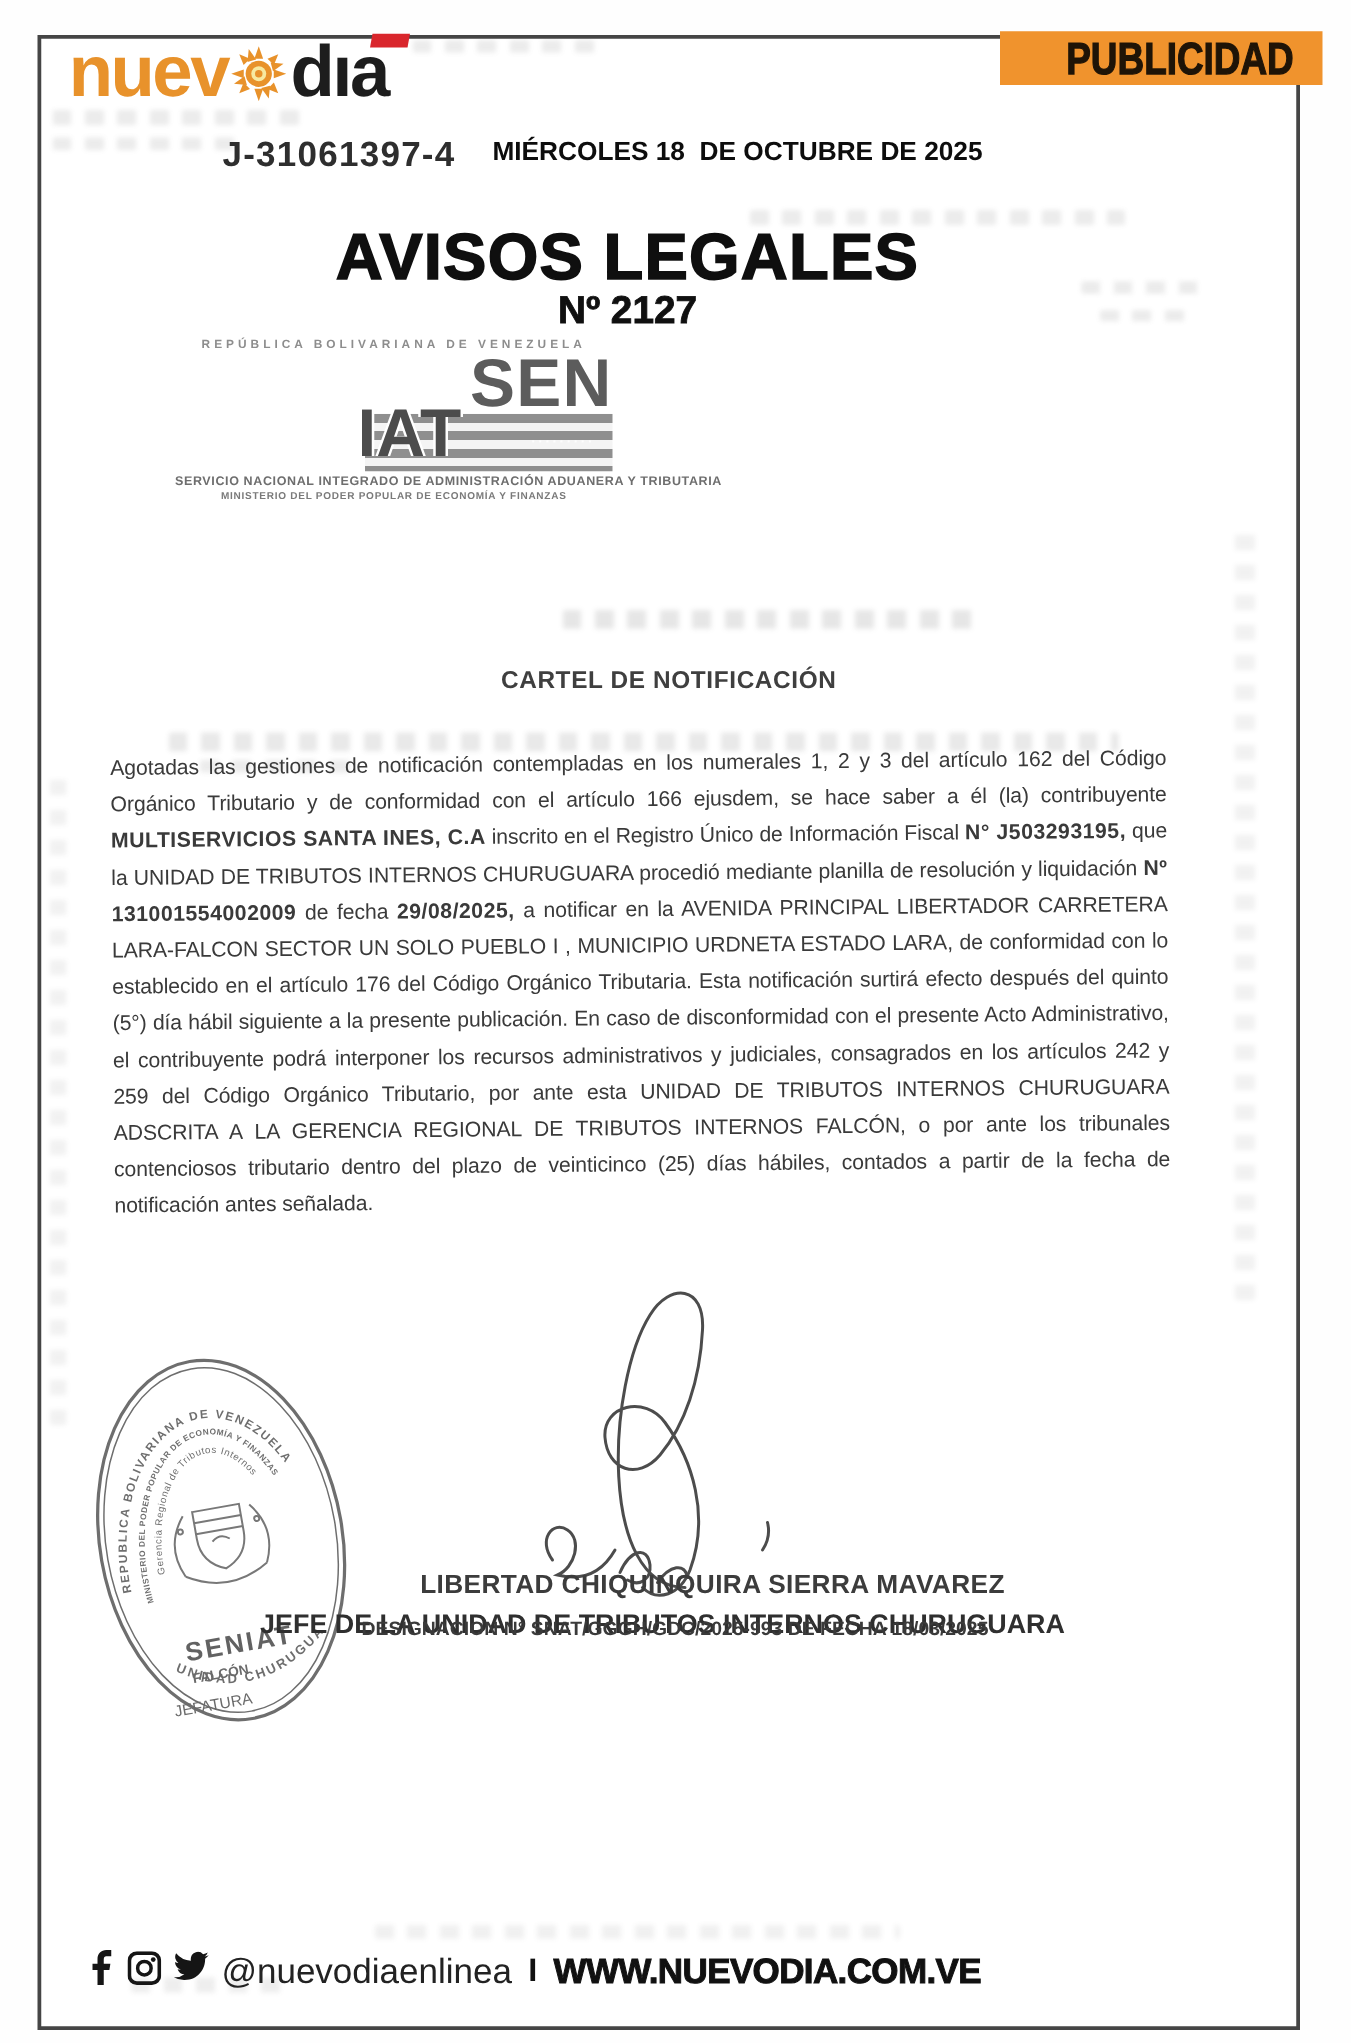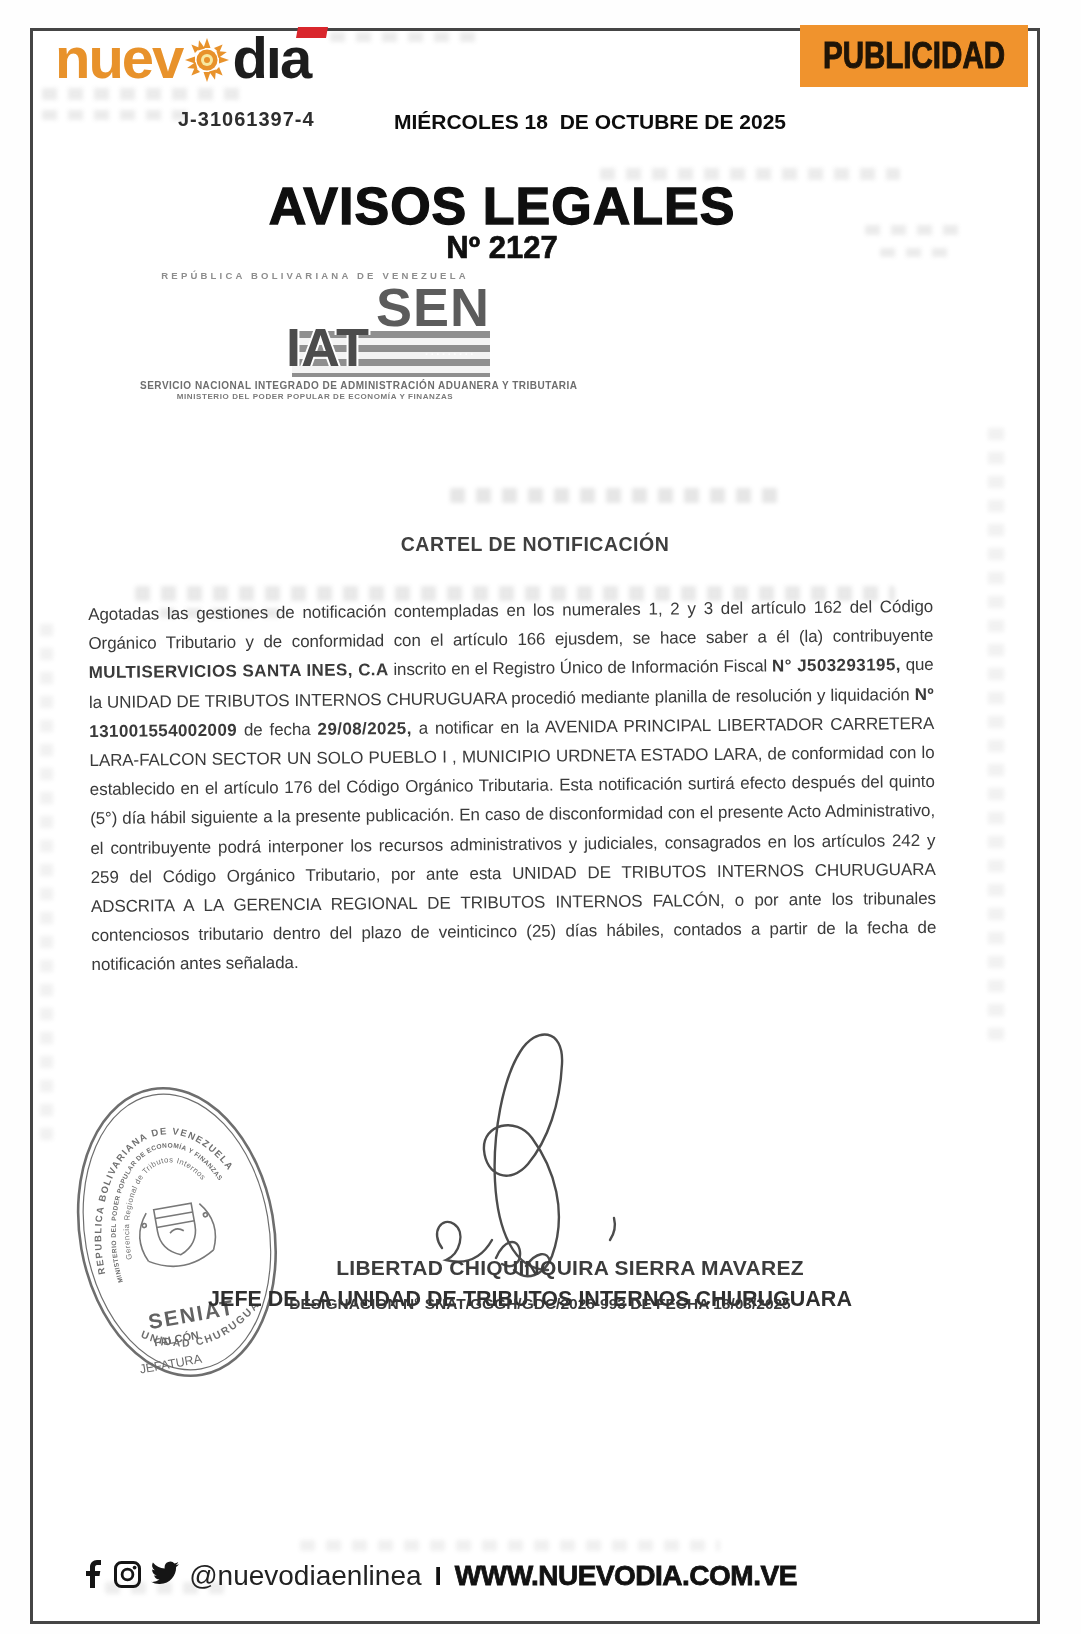--- a/index.html
+++ b/index.html
@@ -6,23 +6,23 @@
   .scan-page{position:relative;width:1081px;height:1634px;background:#fefefe;overflow:hidden;
              font-family:"Liberation Sans", sans-serif;color:#2f2f2f;}
   .frame{position:absolute;left:30px;top:28px;width:1004px;height:1590px;border:3px solid #454545;background:#fff;}
 
   
   .logo{position:absolute;left:55px;top:24px;height:66px;white-space:nowrap;}
   .logo .nuev{font-size:58px;font-weight:800;letter-spacing:-2px;color:#e8922b;}
   .logo .dia{font-size:58px;font-weight:800;letter-spacing:-2px;color:#1d1d1d;}
   .logo .sun{display:inline-block;vertical-align:-6px;margin:0 1px;}
   .logo .red-accent{position:absolute;left:242px;top:3px;width:30px;height:11px;background:#d9262c;transform:skewX(-10deg);}
-  .registry{position:absolute;left:178px;top:108px;font-size:20px;font-weight:600;letter-spacing:1px;color:#2e2e2e;}
-  .publicidad{position:absolute;left:800px;top:25px;width:228px;height:62px;background:#f0932d;
-              display:flex;align-items:center;justify-content:center;}
+  .registry{position:absolute;left:178px;top:108px;font-size:28px;font-weight:600;letter-spacing:1px;color:#2e2e2e;}
+  .publicidad{position:absolute;left:800px;top:25px;width:228px;height:43px;background:#f0932d;
+              display:flex;align-items:center;justify-content:center;padding-left:30px;}
   .publicidad span{font-size:36px;font-weight:800;color:#1f1407;transform:scaleX(.82);letter-spacing:0px;-webkit-text-stroke:1px #1f1407;}
   .date-line{position:absolute;left:370px;top:110px;width:440px;text-align:center;font-size:21px;font-weight:700;
              color:#0d0d0d;white-space:pre-wrap;}
 
   
   .main-title{position:absolute;left:0;top:176px;width:1004px;text-align:center;font-size:52px;font-weight:800;
               color:#0f0f0f;-webkit-text-stroke:1.3px #0f0f0f;letter-spacing:1px;}
   .title-number{position:absolute;left:0;top:230px;width:1004px;text-align:center;font-size:31px;font-weight:800;
                 color:#101010;-webkit-text-stroke:.7px #101010;}
 
@@ -51,21 +51,21 @@
   .signature{position:absolute;left:420px;top:1008px;width:260px;height:300px;}
 
   .sig-name{position:absolute;left:250px;top:1256px;width:640px;text-align:center;font-size:21px;font-weight:700;
             letter-spacing:.3px;color:#3c3c3c;}
   .sig-title{position:absolute;left:180px;top:1287px;width:700px;text-align:center;font-size:21.5px;font-weight:800;
              color:#2f2f2f;}
   .sig-designation{position:absolute;left:230px;top:1295px;width:620px;text-align:center;font-size:15.5px;font-weight:700;
                    color:#3a3a3a;}
 
   
-  .footer{position:absolute;left:0;top:1560px;width:856px;display:flex;align-items:center;justify-content:center;gap:9px;margin-left:12px;}
+  .footer{position:absolute;left:0;top:1560px;width:856px;display:flex;align-items:center;justify-content:center;gap:9px;}
   .footer .handle{font-size:28px;font-weight:500;color:#222;}
   .footer .sep{font-size:26px;font-weight:800;color:#111;margin:0 4px;}
   .footer .site{font-size:28px;font-weight:800;color:#111;-webkit-text-stroke:.8px #111;letter-spacing:-.5px;}
   .icon{display:inline-block;}
 
   
   .ghost{position:absolute;filter:blur(2px);opacity:.4;border-radius:2px;
          background:repeating-linear-gradient(90deg,rgba(115,115,115,.35) 0 15px,rgba(115,115,115,0) 15px 26px);}
   .ghost.v{background:repeating-linear-gradient(0deg,rgba(115,115,115,.32) 0 12px,rgba(115,115,115,0) 12px 24px);}
 </style>

